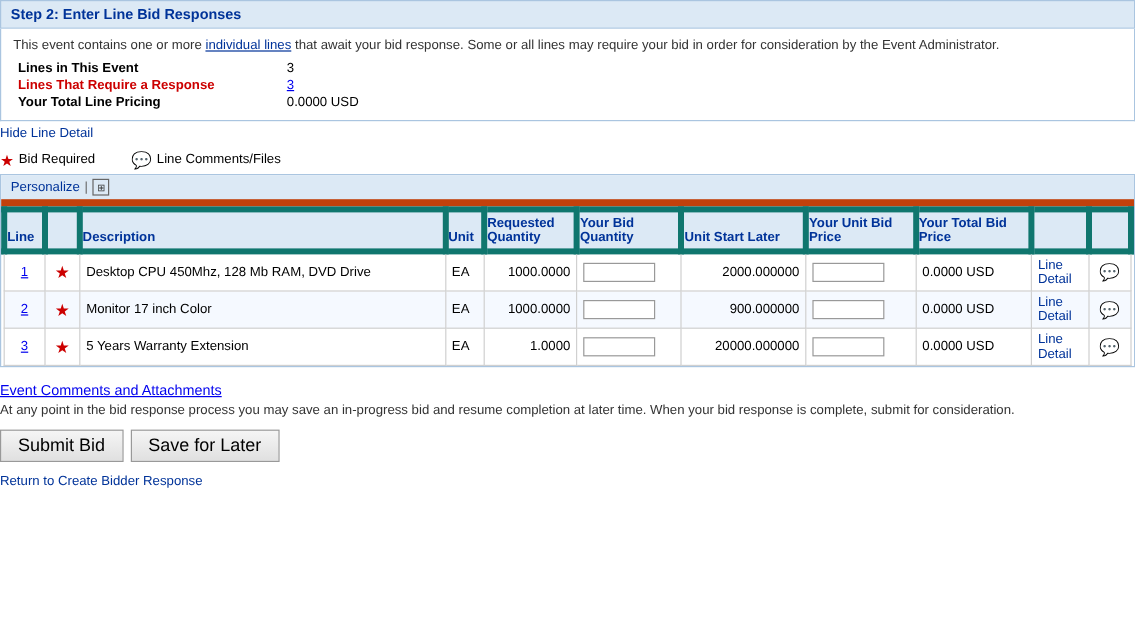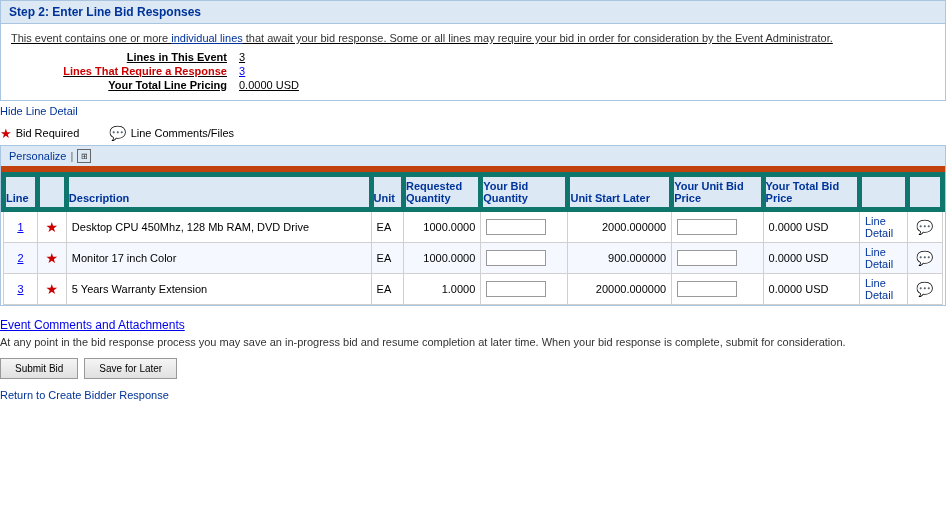--- a/index.html
+++ b/index.html
@@ -12,21 +12,20 @@
       font-size: 12px;
       color: #003399;
       font-weight: bold;
     }
 
     .info-box {
       border: 1px solid #aac5e0;
       border-top: none;
       padding: 8px 10px;
       background: #fff;
-      text-decoration: underline;
     }
 
     .info-box p {
       font-size: 11px;
       color: #333;
       margin-bottom: 6px;
     }
 
     .info-box p a {
       color: #003399;
@@ -36,21 +35,21 @@
       width: 100%;
       border-collapse: collapse;
     }
 
     .info-table td {
       padding: 1px 4px;
       font-size: 11px;
     }
 
     .info-table .label-cell {
-      text-align: right;
+      text-align: left;
       font-weight: bold;
       color: #cc0000;
       width: 220px;
     }
 
     .info-table .label-cell.black {
       color: #000;
     }
 
     .info-table .value-cell {
@@ -192,21 +191,21 @@
 
     .bottom-buttons-left {
       display: flex;
       gap: 6px;
     }
 
     .btn {
       border: 1px solid #999;
       background: linear-gradient(to bottom, #f5f5f5, #e0e0e0);
       padding: 4px 14px;
-      font-size: 10px;
+      font-size: 15px;
       cursor: pointer;
       color: #000;
     }
 
     .return-link {
       color: #003399;
       font-size: 11px;
       text-decoration: none;
       padding: 4px 0;
       display: block;

